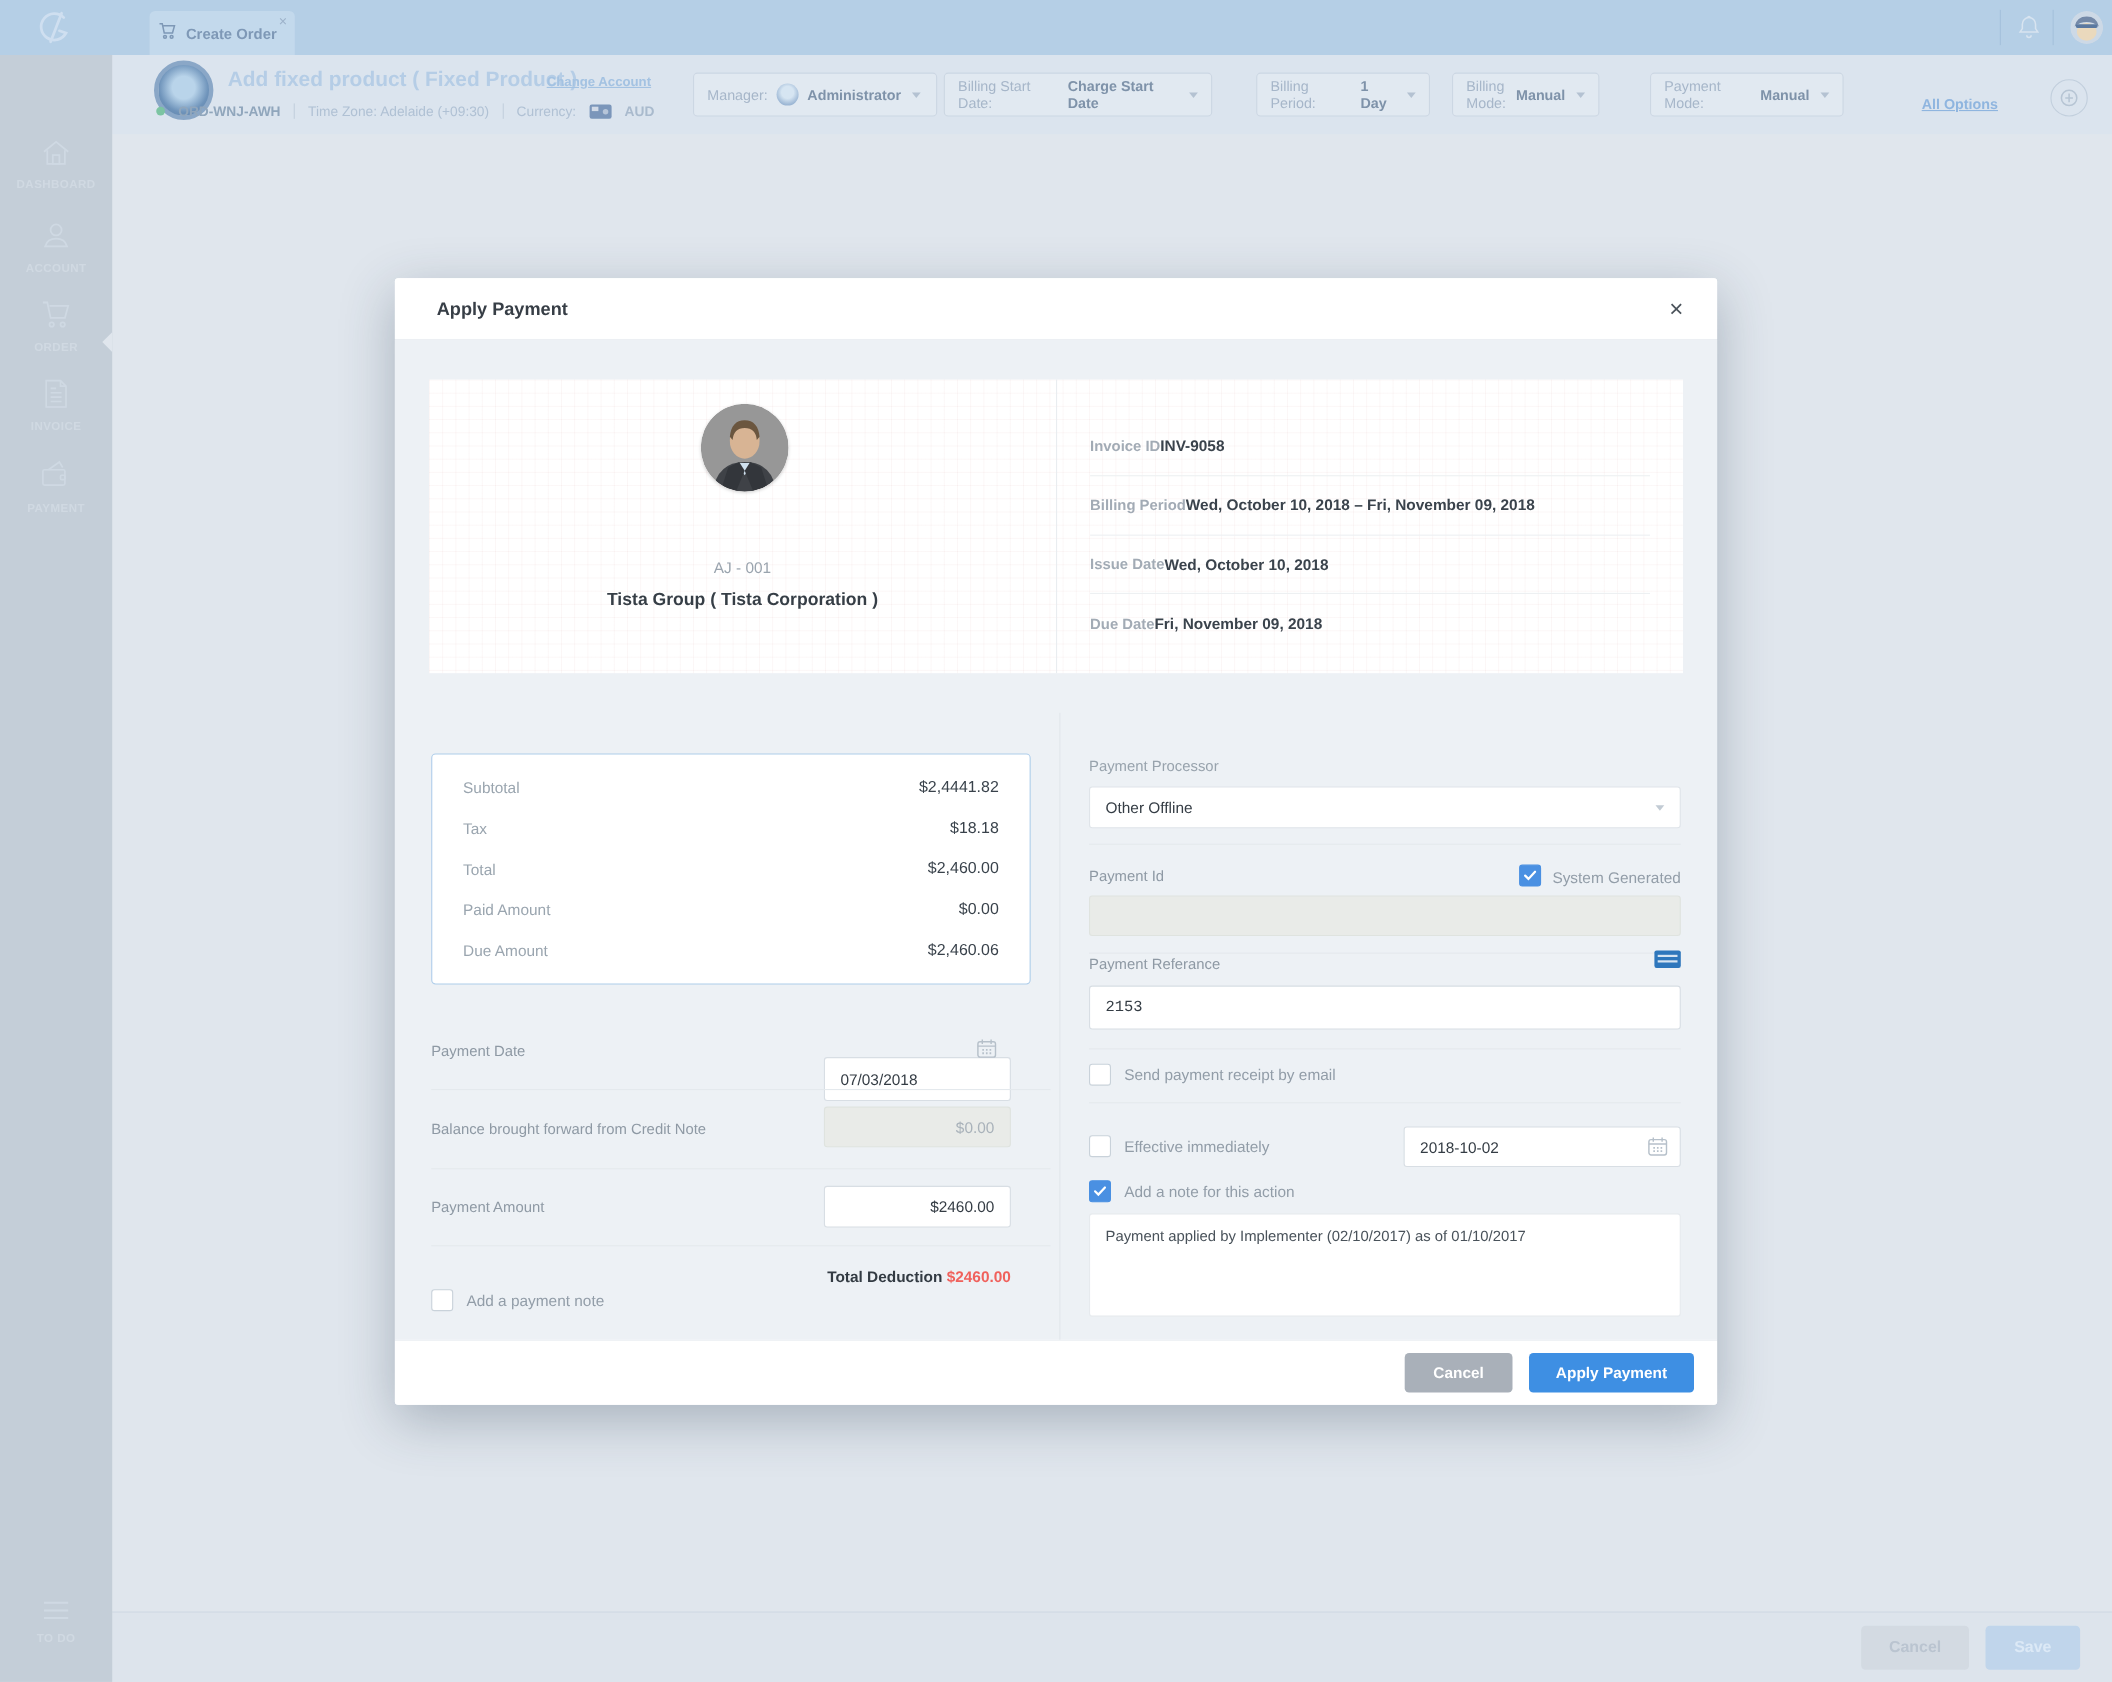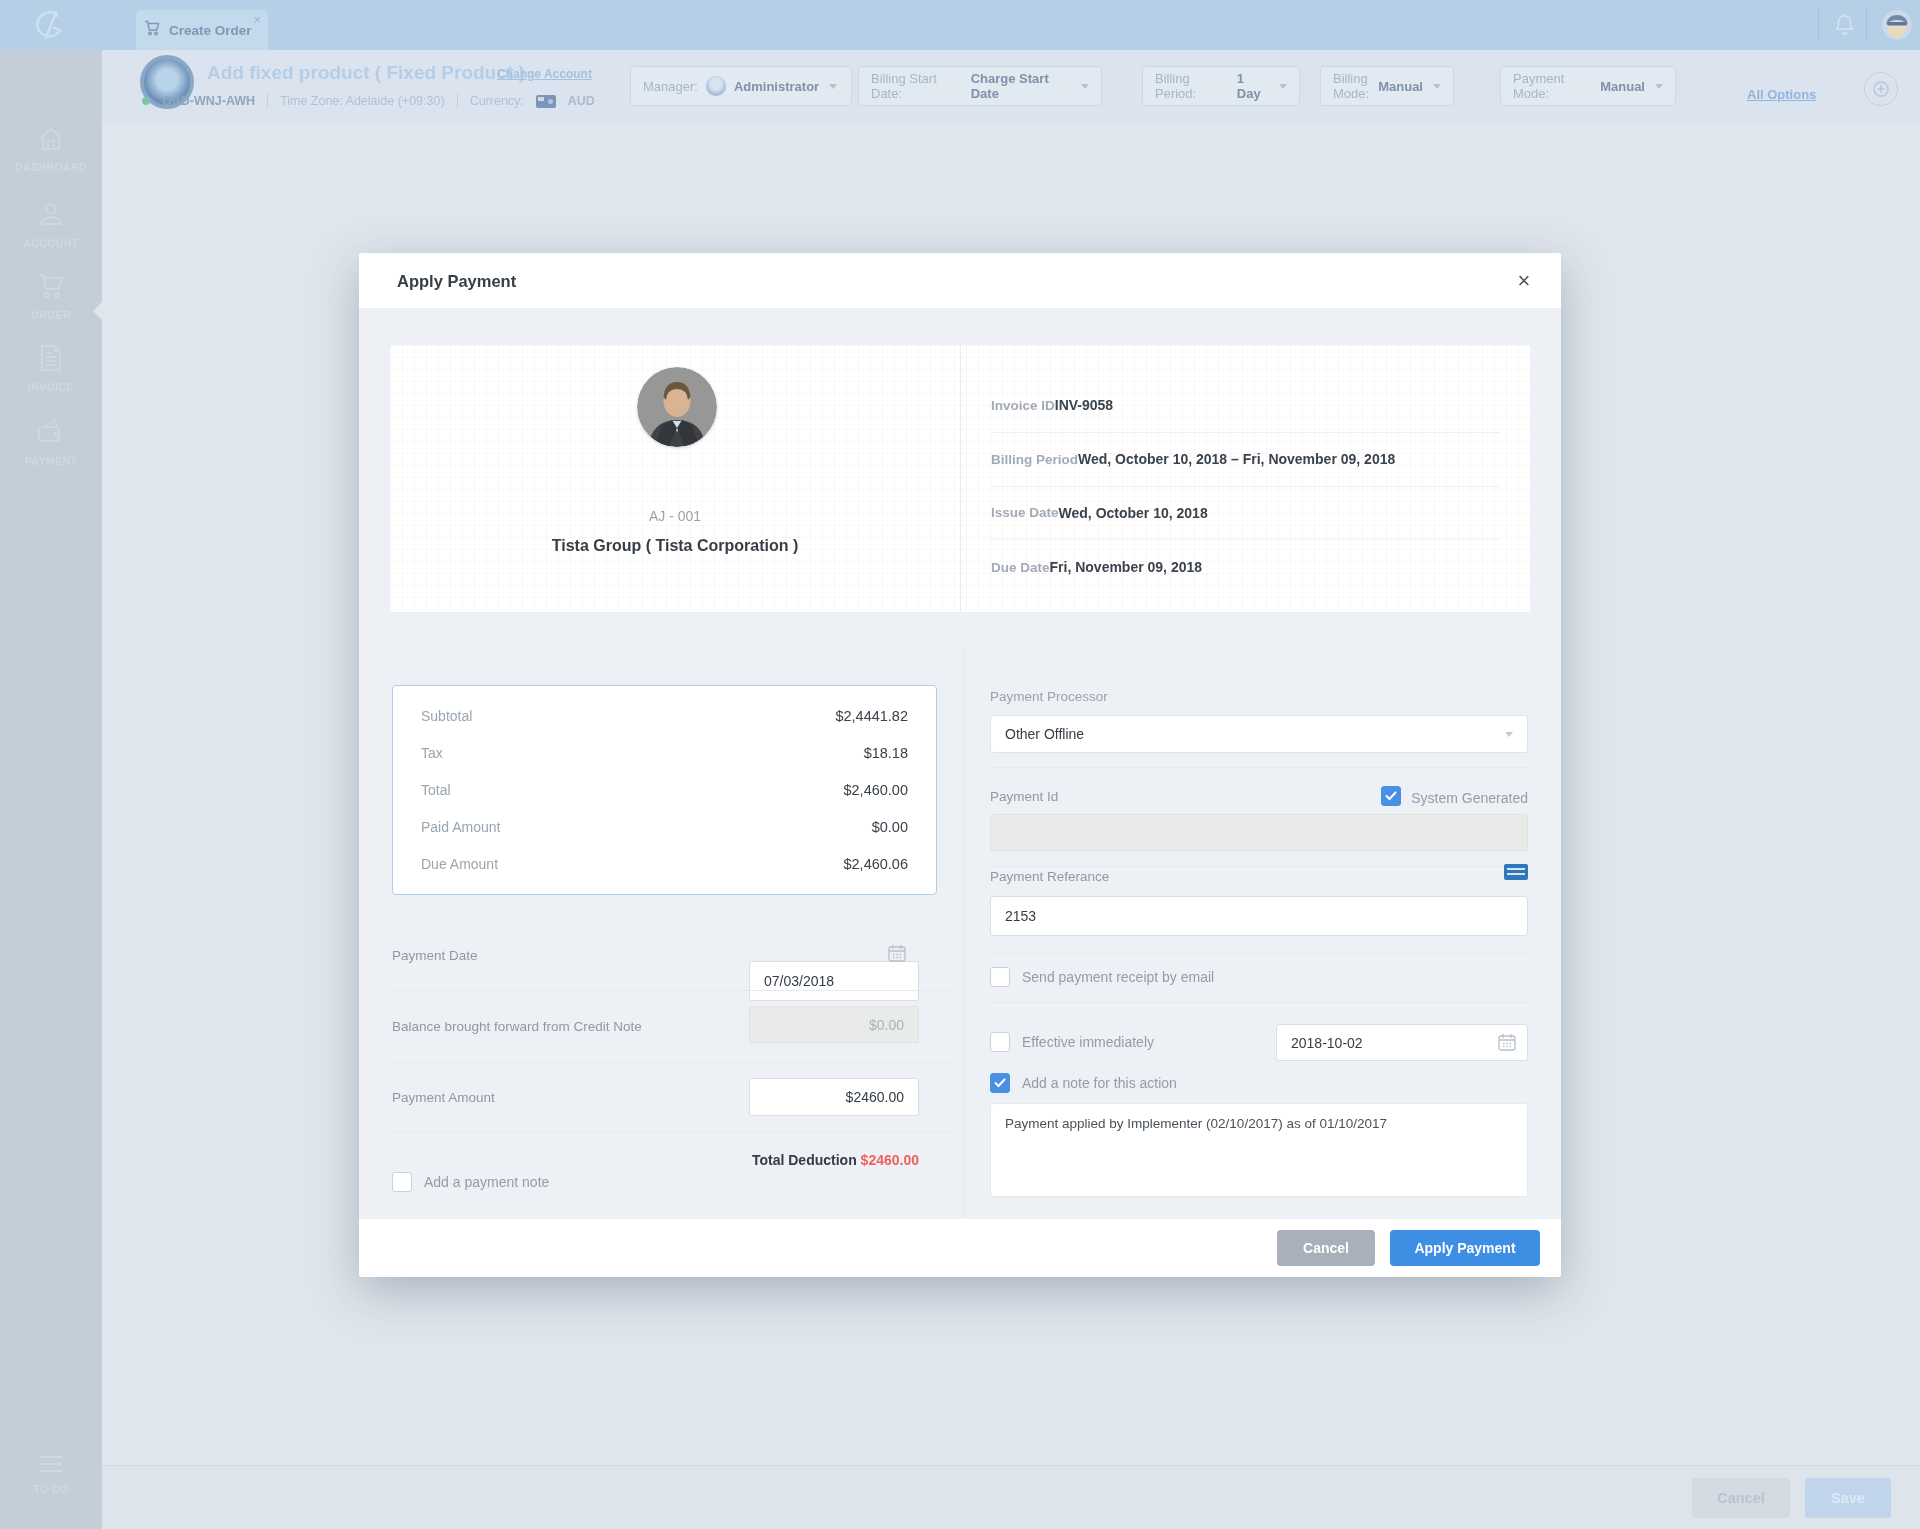--- a/index.html
+++ b/index.html
@@ -381,21 +381,21 @@
             <path d="M1.5 5 L4.5 8 L10.5 1.5"></path>
           </svg>
       </span>
       <span class="cb-label">System Generated</span>
     </div>
     <input class="inp disabled" style="left: 631px; top: 505px; width: 538px; height: 37px;" disabled="" value="">
     <div class="hdiv" style="left:631px;top:557px;width:538px"></div>
 
     <span class="fld-label" style="left:631px;top:560px">Payment Referance</span>
     <span class="amex" style="left:1145px;top:555px"></span>
-    <input class="inp" style="left: 631px; top: 587px; width: 538px; height: 40px;" value="2153">
+    <input class="inp" style="left: 631px; top: 587px; width: 538px; height: 40px; font-family: Liberation Mono, monospace;" value="2153">
     <div class="hdiv" style="left:631px;top:644px;width:538px"></div>
 
     <div class="cbrow" style="left:631px;top:658px">
       <span class="cb"></span>
       <span class="cb-label">Send payment receipt by email</span>
     </div>
     <div class="hdiv" style="left:631px;top:693px;width:538px"></div>
 
     <div class="cbrow" style="left:631px;top:723px">
       <span class="cb"></span>

